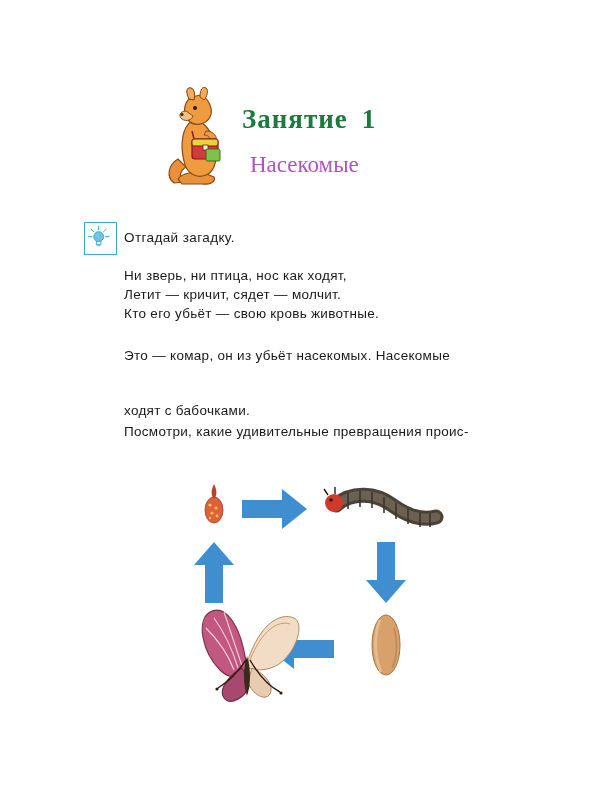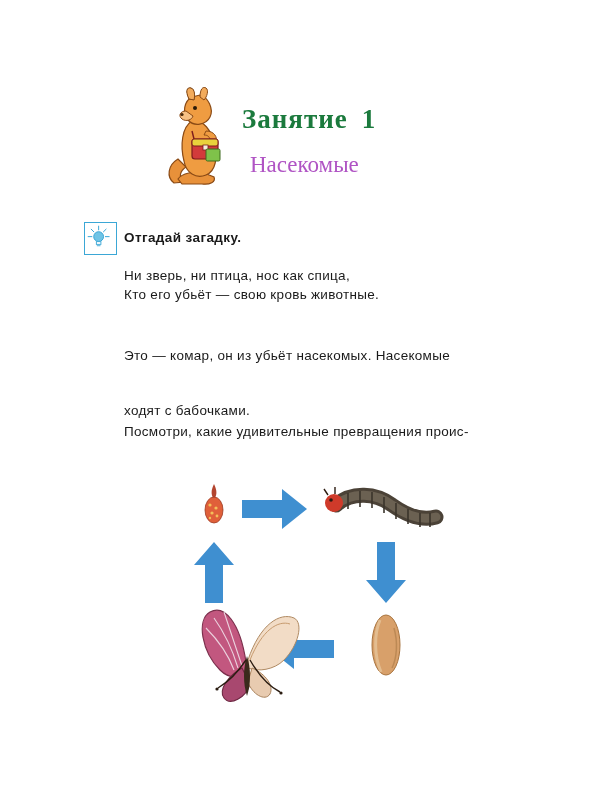--- a/index.html
+++ b/index.html
@@ -74,21 +74,20 @@
     box-sizing: border-box;
     background: #ffffff;
   }
 
   .task-label {
     position: absolute;
     left: 124px;
     top: 230px;
     font-size: 13.5px;
     letter-spacing: 0.4px;
-    font-weight: bold;
   }
 
   
   .riddle {
     position: absolute;
     left: 124px;
     top: 266px;
     width: 400px;
     font-size: 13.5px;
     line-height: 19px;
@@ -218,21 +217,22 @@
       </g>
       <circle cx="15" cy="15" r="5.4" fill="#6fc4e6" stroke="#3ba7d6" stroke-width="1.1"></circle>
       <rect x="12.5" y="20.5" width="5" height="3" fill="#ffffff" stroke="#3ba7d6" stroke-width="1"></rect>
       <line x1="13" y1="25" x2="17" y2="25" stroke="#3ba7d6" stroke-width="1"></line>
     </svg>
   </div>
 
   <div class="task-label">Отгадай  загадку.</div>
 
   <div class="riddle">
-    <div class="para-line">Ни  зверь,  ни  птица,  нос  как  спица,</div>
+    <div class="para-line">Ни  зверь,  ни  птица,  нос  как  ходят,</div>
+    <div class="para-line">Летит  —  кричит,  сядет  —  молчит.</div>
     <div class="para-line">Кто  его  убьёт  —  свою  кровь  животные.</div>
   </div>
 
   <div class="para1">
     <div class="para-line">Это  —  комар,  он  из  убьёт  насекомых.  Насекомые</div>
   </div>
 
   <div class="para2">
     <div class="para-line">ходят  с  бабочками.</div>
     <div class="para-line">Посмотри,  какие  удивительные  превращения  проис-</div>

